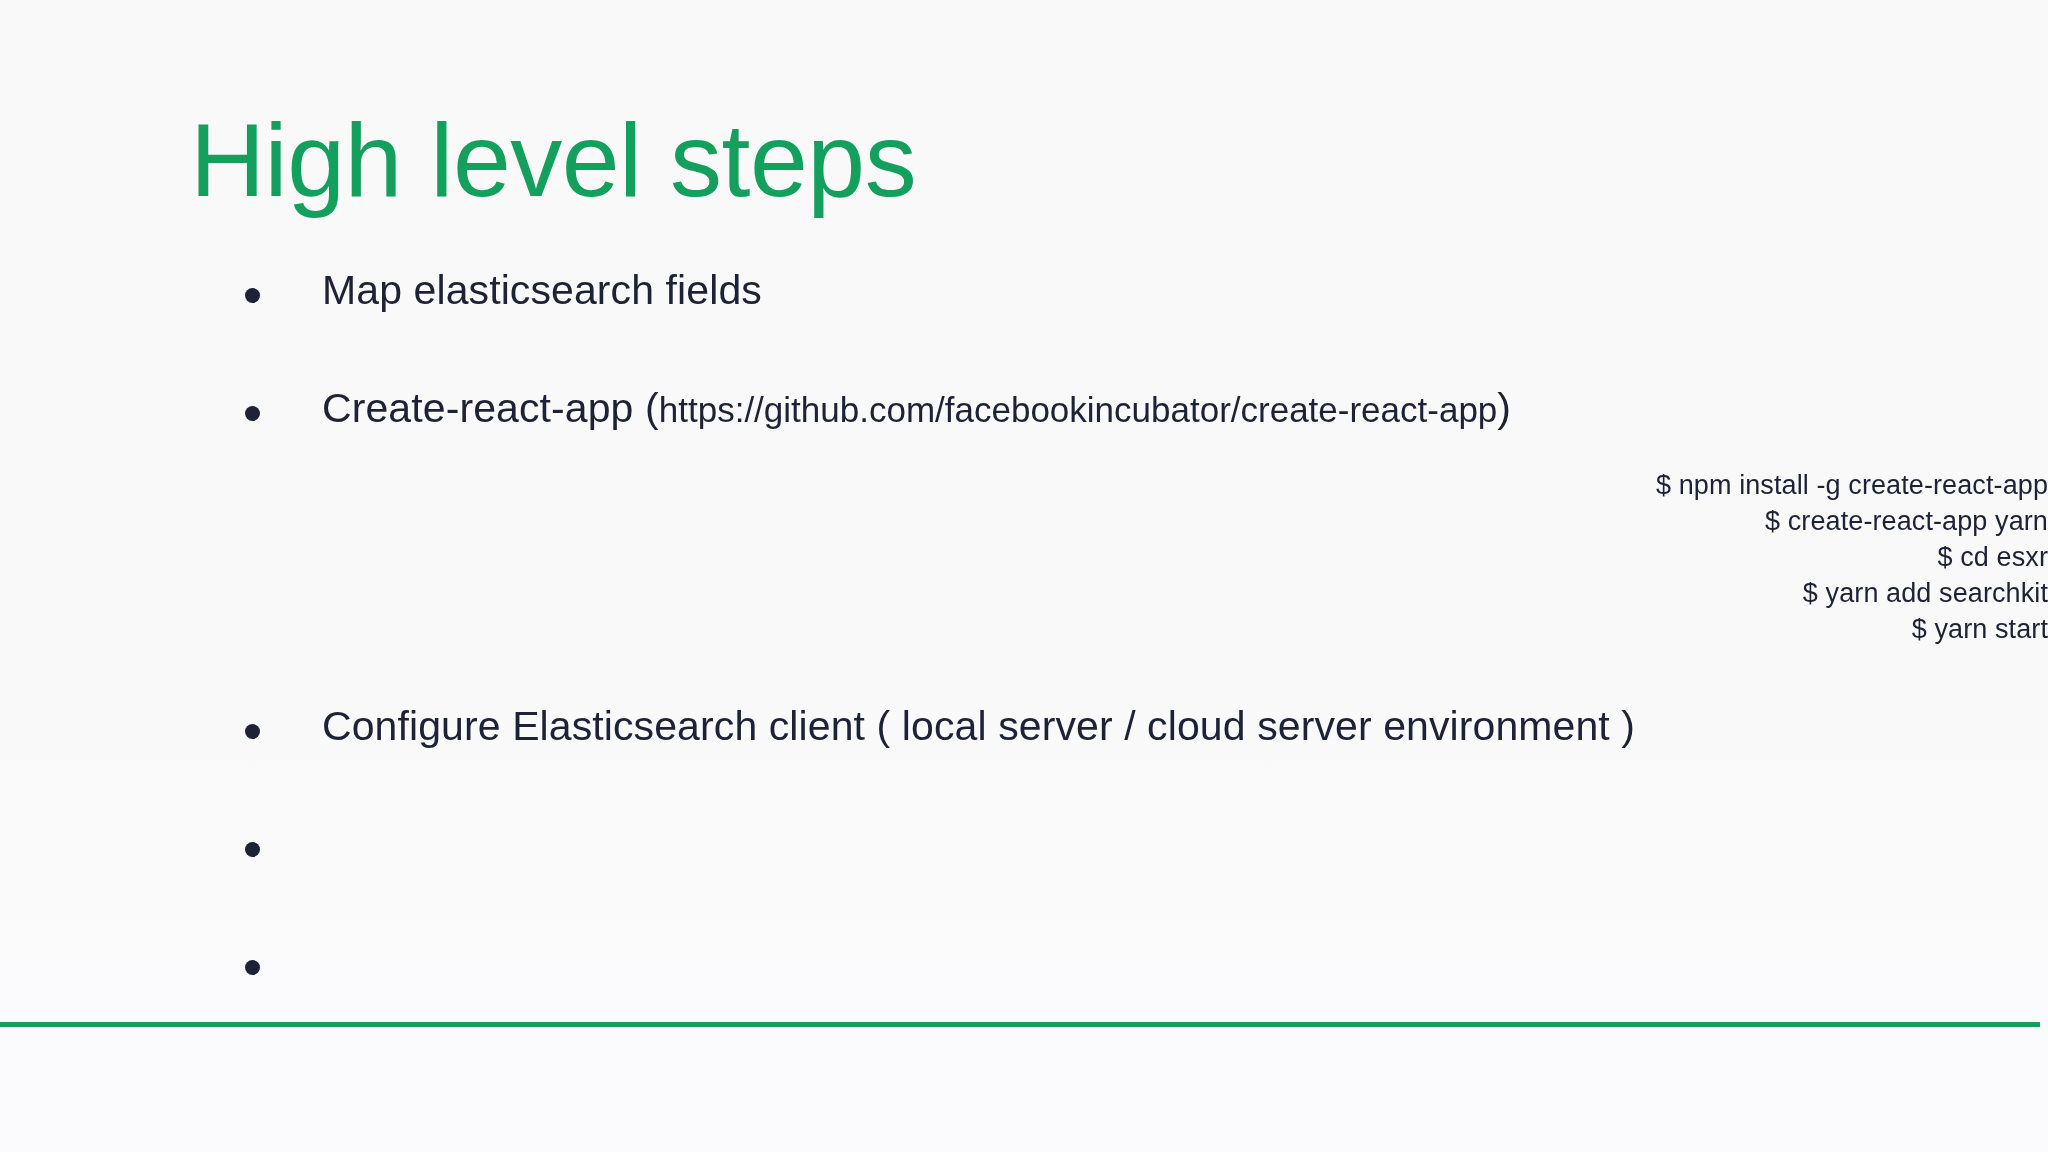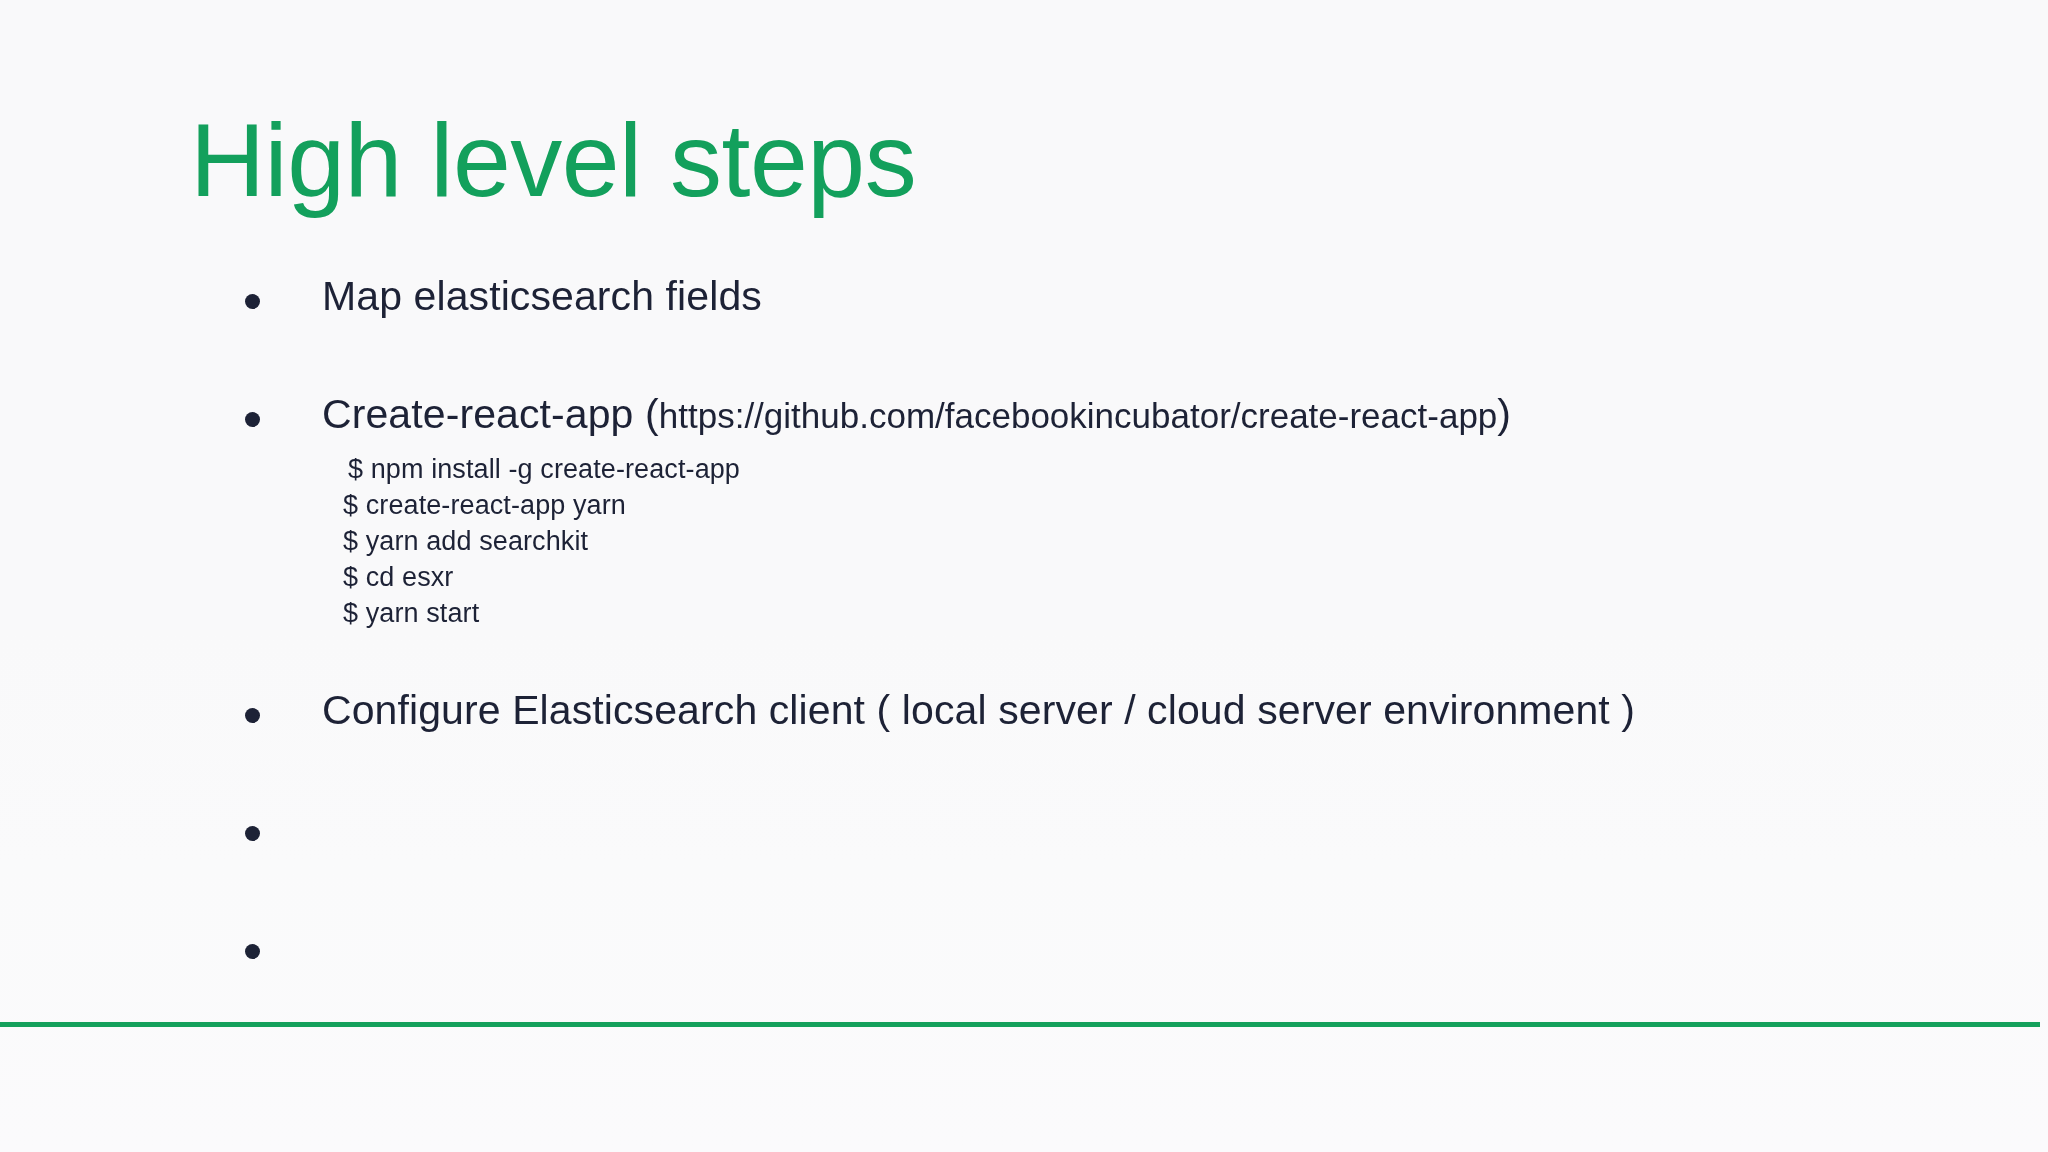--- a/index.html
+++ b/index.html
@@ -33,22 +33,23 @@
     letter-spacing:-0.5px;
     line-height:1;
     color:#13a05c;
     white-space:nowrap;
   }
 
   
   .bullet-list {
     position:absolute;
     left:0;
-    top:272px;
+    top:266px;
     width:2048px;
+    text-align:right;
   }
 
   .bullet-row {
     position:relative;
     display:flex;
     align-items:flex-start;
     min-height:56px;
   }
 
   .bullet-dot {
@@ -81,21 +82,21 @@
     font-size:41px;
   }
 
   
   .gap-lg { height:62px; }
   .gap-md { height:54px; }
 
   
   .cmd-block {
     margin-left:343px;
-    margin-top:6px;
+    margin-top:28px;
     font-size:27px;
     line-height:1.33;
     color:#1d2236;
     letter-spacing:0.1px;
   }
   .cmd-line { white-space:nowrap; }
   .cmd-line.first { padding-left:5px; }
 
   
   .footer-rule {
@@ -134,22 +135,22 @@
     <div class="bullet-row">
       <span class="bullet-dot"></span>
       <span class="bullet-text">
         <span>Create-react-app (</span><span class="bullet-url">https://github.com/facebookincubator/create-react-app</span><span class="paren">)</span>
       </span>
     </div>
 
     <div class="cmd-block">
       <div class="cmd-line first">$ npm install -g create-react-app</div>
       <div class="cmd-line">$ create-react-app yarn</div>
+      <div class="cmd-line">$ cd esxr</div>
       <div class="cmd-line">$ yarn add searchkit</div>
-      <div class="cmd-line">$ cd esxr</div>
       <div class="cmd-line">$ yarn start</div>
     </div>
 
     <div class="gap-md"></div>
 
     <div class="bullet-row">
       <span class="bullet-dot"></span>
       <span class="bullet-text">Configure Elasticsearch client ( local server / cloud server environment )</span>
     </div>
 

